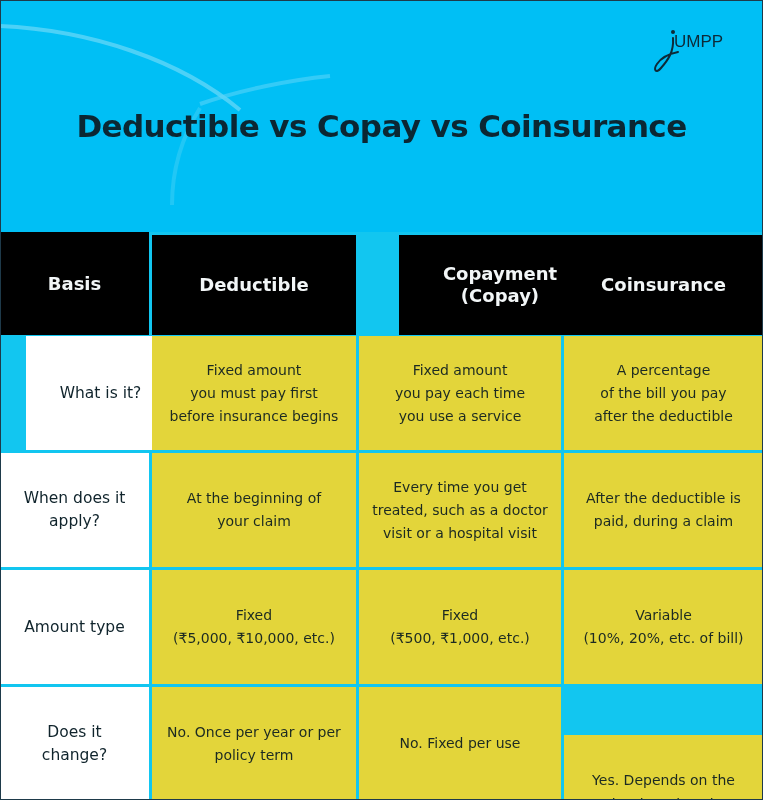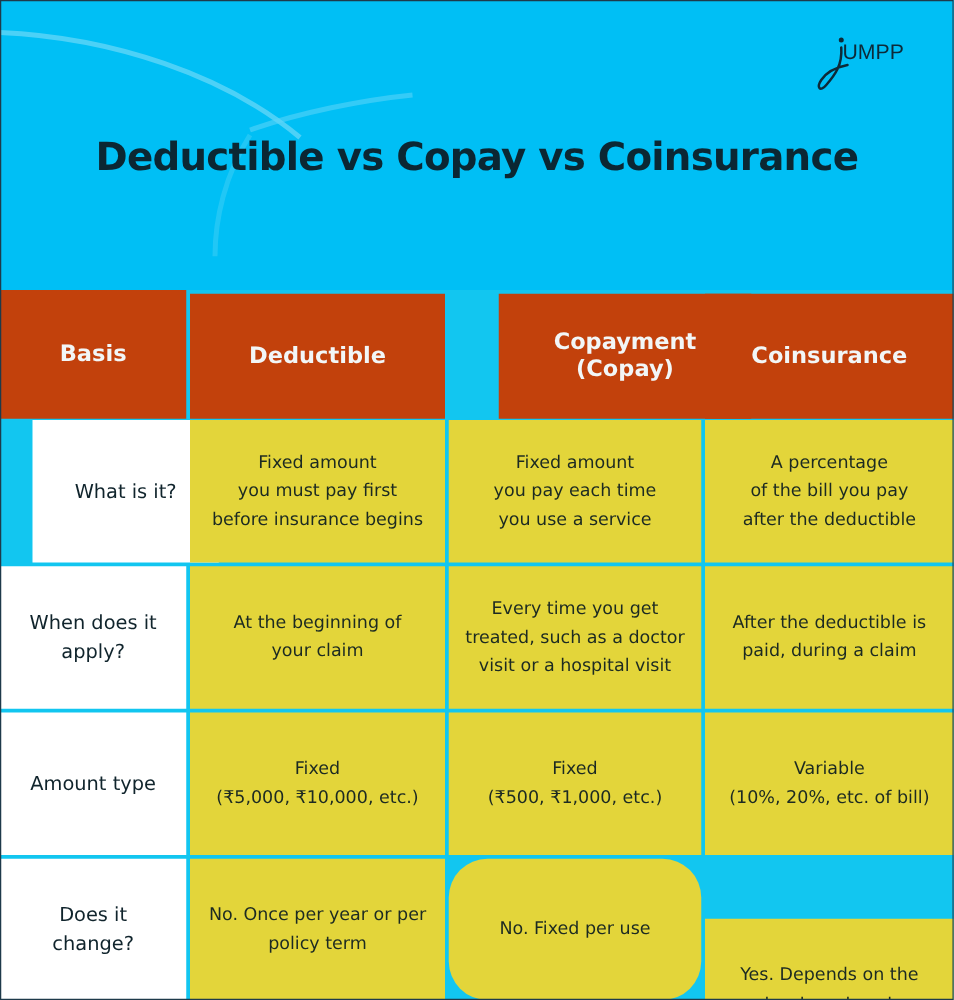--- a/index.html
+++ b/index.html
@@ -45,21 +45,21 @@
       position: absolute; left: 0; top: 232px; width: 763px; height: 568px;
       background: #12c6f0;
     }
     .cell {
       position: absolute;
       display: flex; align-items: center; justify-content: center;
       text-align: center;
       font-family: "DejaVu Sans", sans-serif;
       color: #16242a;
     }
-    .head { background: #c2410c; color: #f2f6f7; font-weight: bold; font-size: 18px; line-height: 22px; }
+    .head { background: #000000; color: #f2f6f7; font-weight: bold; font-size: 18px; line-height: 22px; }
     .basis { background: #ffffff; color: #10242c; font-size: 15.5px; line-height: 23px; }
     .val { background: #e3d53a; color: #1c2a22; font-size: 14px; line-height: 23px; }
     .cell span { white-space: pre-line; display: block; }
   </style>
 </head>
 <body>
 
 <div class="header">
   <svg class="arcs" width="763" height="232">
     <path d="M0 26 C 90 30, 180 60, 240 110" stroke="#5fd6f7" stroke-width="4" fill="none" opacity="0.8"></path>
@@ -148,21 +148,21 @@
   </div>
 
   <div class="cell basis" style="left:0;top:455px;width:149px;height:113px;">
     <span>Does it
 change?</span>
   </div>
   <div class="cell val" style="left:152px;top:455px;width:204px;height:113px;">
     <span>No. Once per year or per
 policy term</span>
   </div>
-  <div class="cell val" style="left:359px;top:455px;width:202px;height:113px;border-radius:31px;">
+  <div class="cell val" style="left:359px;top:455px;width:202px;height:113px;">
     <span>No. Fixed per use</span>
   </div>
   <div class="cell val" style="left:564px;top:455px;width:199px;height:113px;margin-top:48px;">
     <span>Yes. Depends on the
 treatment cost</span>
   </div>
 </div>
 
 <div class="frame"></div>
 

